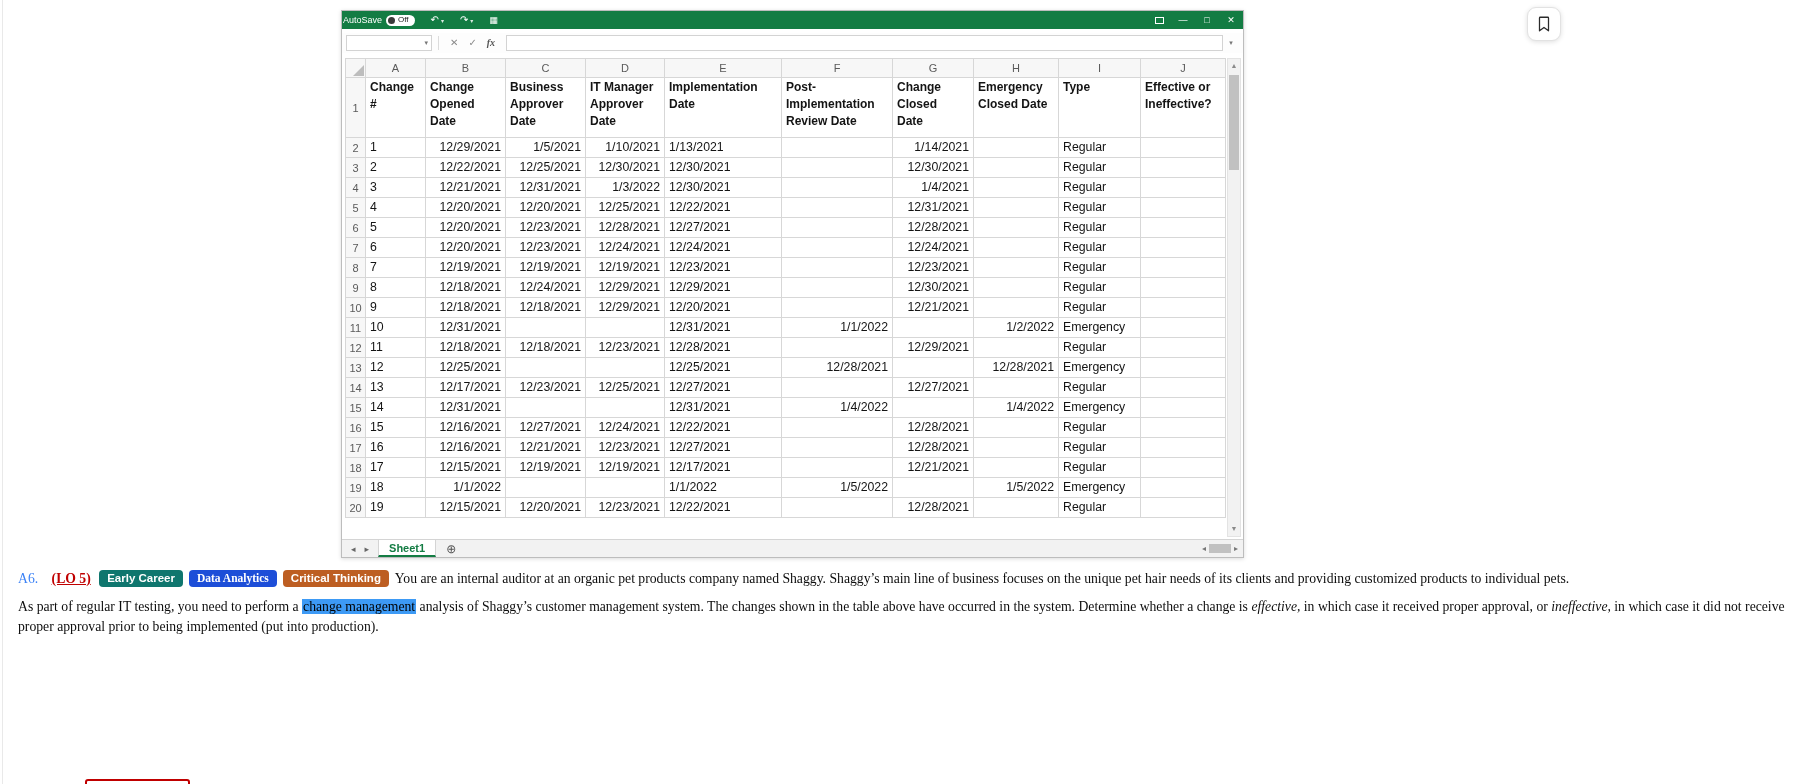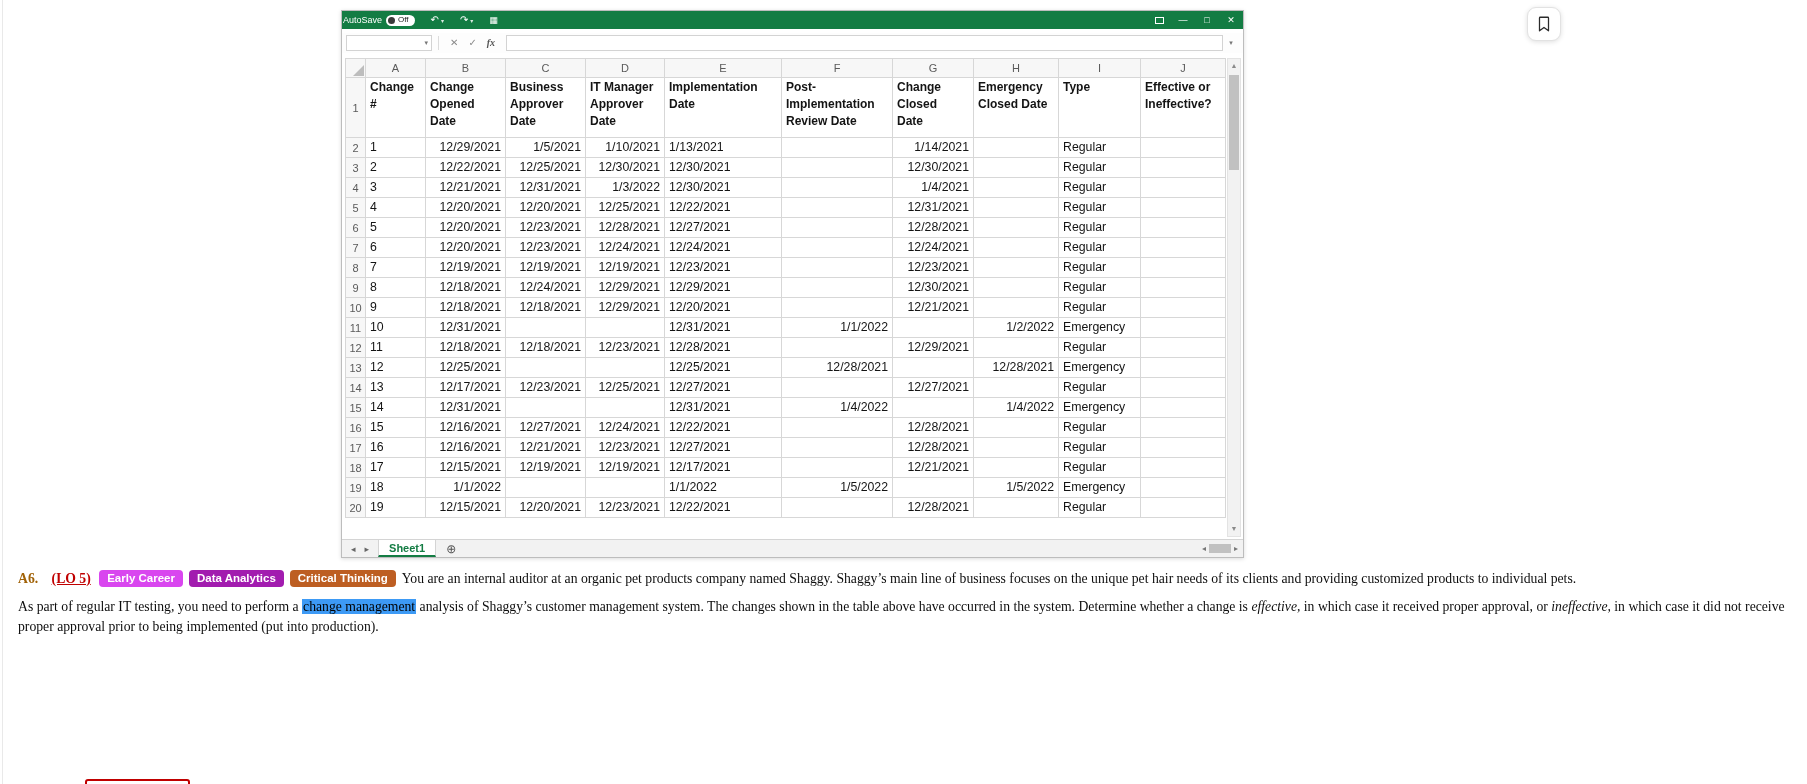--- a/index.html
+++ b/index.html
@@ -83,21 +83,21 @@
   .hs-thumb { width:22px; height:9px; background:#c1c1c1; cursor:grab; }
 
   
   .bookmark-btn { position:absolute; left:1527px; top:7px; width:34px; height:34px; background:#fff;
                   border:1px solid #e2e2e2; border-radius:9px; box-shadow:0 1px 5px rgba(0,0,0,.13);
                   display:flex; align-items:center; justify-content:center; cursor:pointer; padding:0; }
 
   
   .problem { position:absolute; left:18px; top:569px; width:1774px; font-size:13.7px; line-height:1.47; color:#0d0d0d; }
   .problem p { margin:0 0 8px 0; }
-  .pid { color:#a16207; font-weight:bold; }
+  .pid { color:#3b82f6; font-weight:normal; }
   .lo { color:#c00000; font-weight:bold; text-decoration:underline; margin:0 2px; cursor:pointer;padding-left:8px; }
   .badge { font-family:"Liberation Sans", sans-serif; font-weight:bold; color:#fff; font-size:11.5px;
            padding:2px 8px 3px; border-radius:4px; margin:0 3px; white-space:nowrap; position:relative; top:-1px; }
   .hl { color:#000; padding:0 1px; }
   .it { font-style:italic; }
 
   .red-cutoff { position:absolute; left:85px; top:779px; width:105px; height:14px;
                 border:2px solid #c00000; border-radius:3px; background:#fff; cursor:pointer; }
 </style>
 </head>
@@ -467,19 +467,19 @@
 <button class="bookmark-btn">
   <svg width="18" height="18" viewBox="0 0 24 24">
     <path d="M7 3 h10 a1 1 0 0 1 1 1 v17 l-6 -4.4 -6 4.4 V4 a1 1 0 0 1 1 -1 z" fill="none" stroke="#2b2b2b" stroke-width="1.7" stroke-linejoin="round"></path>
   </svg>
 </button>
 
 <div class="problem">
   <p class="p1">
     <span class="pid">A6.</span>
     <span class="lo">(LO 5)</span>
-    <span id="badges"><span class="badge" style="background-color: #d946ef;">Early Career</span><span class="badge" style="background-color: #a21caf;">Data Analytics</span><span class="badge" style="background-color: rgb(189, 94, 34);">Critical Thinking</span></span>
+    <span id="badges"><span class="badge" style="background-color: #0f766e;">Early Career</span><span class="badge" style="background-color: #1d4ed8; font-family: Liberation Serif, serif;">Data Analytics</span><span class="badge" style="background-color: rgb(189, 94, 34);">Critical Thinking</span></span>
     <span>You are an internal auditor at an organic pet products company named Shaggy. Shaggy’s main line of business focuses on the unique pet hair needs of its clients and providing customized products to individual pets.</span>
   </p>
   <p class="p2" id="p2"><span>As part of regular IT testing, you need to perform a </span><span class="hl" style="background-color: rgb(61, 154, 245);">change management</span><span> analysis of Shaggy’s customer management system. The changes shown in the table above have occurred in the system. Determine whether a change is </span><span class="it">effective,</span><span> in which case it received proper approval, or </span><span class="it">ineffective,</span><span> in which case it did not receive proper approval prior to being implemented (put into production).</span></p>
 </div>
 
 <div class="red-cutoff"></div>
 
 </body></html>

